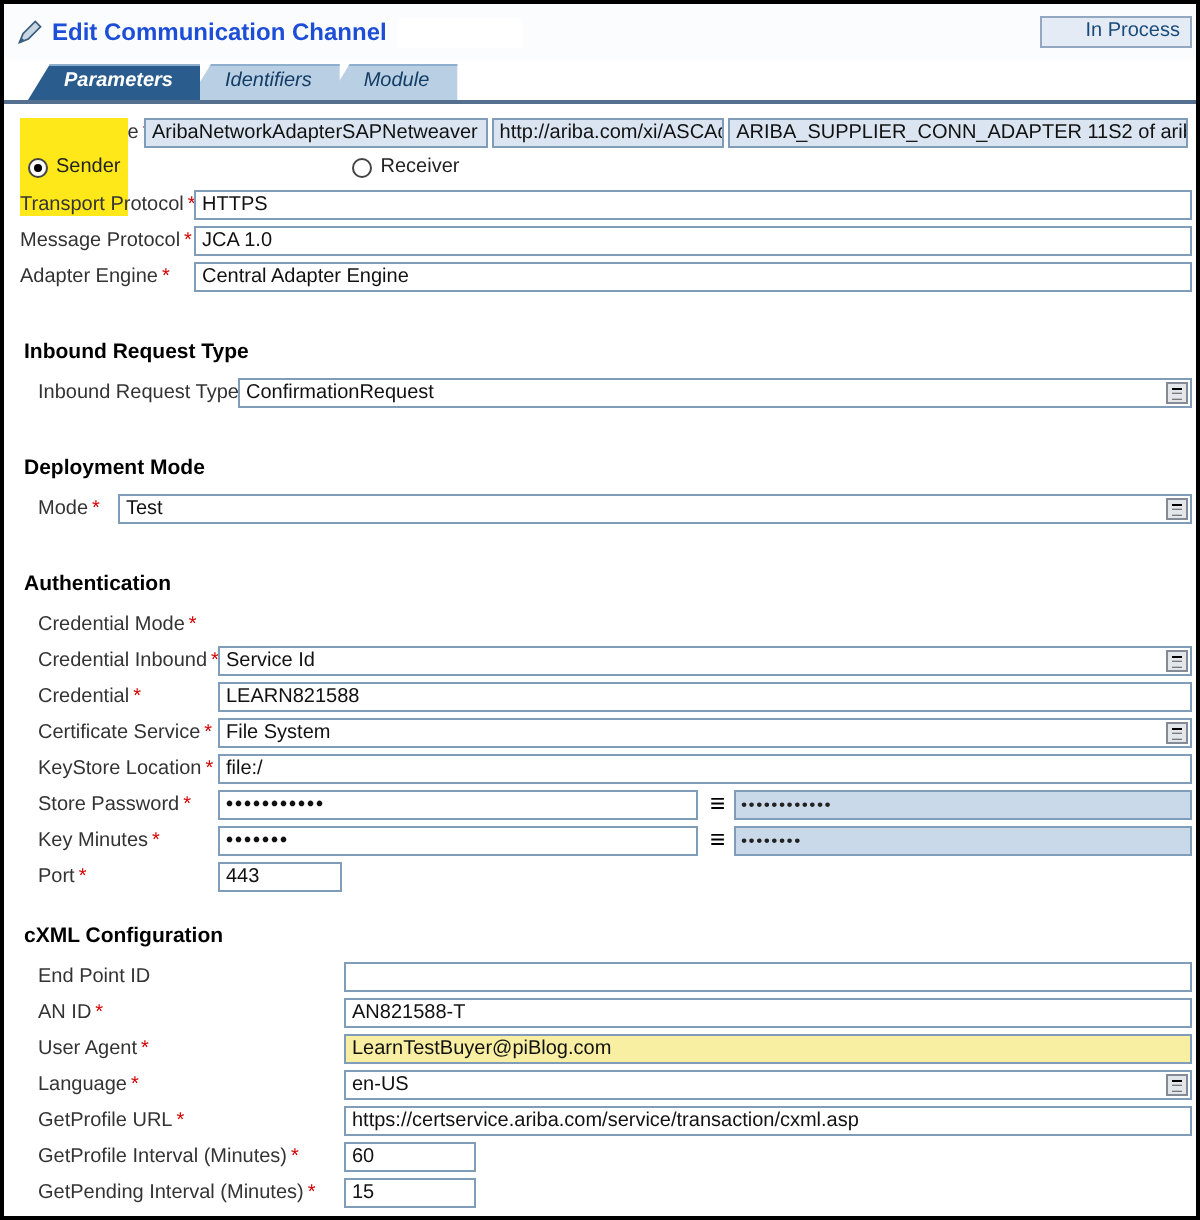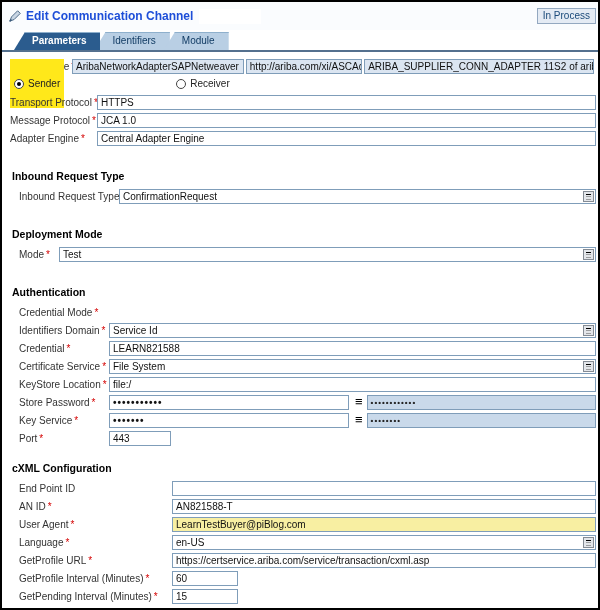--- a/index.html
+++ b/index.html
@@ -29,21 +29,21 @@
   .title-empty-box {
     width: 62px; height: 15px; background: #fff;
     margin-left: 6px; border: 1px solid #fff;
   }
   .status-btn {
     margin-left: auto;
     background: #e4ebf4;
     border: 1px solid #93a8c0;
     color: #1a4a7a;
     font-size: 10px;
-    padding: 1px 5px 2px 5px;
+    padding: 1px 5px 2px 22px;
     white-space: nowrap;
   }
   
   .tabbar {
     height: 22px;
     display: flex; align-items: flex-end;
     padding-left: 12px;
     border-bottom: 2px solid #54708e;
     background: #fff;
   }
@@ -51,20 +51,21 @@
     height: 18px;
     padding: 2px 14px 12px 18px;
     font-size: 10px;
     clip-path: polygon(11px 0, 100% 0, 100% 100%, 0 100%);
     margin-right: -6px;
     background: #b9cfe4;
     color: #123c64;
     border-top: 1px solid #8fb0cc;
     cursor: default;
     white-space: nowrap;
+    font-style: italic;
   }
   .tab.active {
     background: #2b5c8e;
     color: #fff;
     font-weight: bold;
     z-index: 2;
     position: relative;
   }
   
   .content { padding: 6px 2px 0 8px; font-size: 10px; color: #222; }
@@ -232,21 +233,21 @@
       </div>
     </div>
 
     <div class="sect mt-lg">Authentication</div>
 
     <div class="frow indent">
       <span class="lbl lw-auth"><span>Credential Mode</span><span class="req">*</span></span>
     </div>
 
     <div class="frow indent">
-      <span class="lbl lw-auth"><span>Identifiers Domain</span><span class="req">*</span></span>
+      <span class="lbl lw-auth"><span>Credential Inbound</span><span class="req">*</span></span>
       <div class="fld dropdown grow">
         <span>Service Id</span>
         <span class="dd-icon"></span>
       </div>
     </div>
 
     <div class="frow indent">
       <span class="lbl lw-auth"><span>Credential</span><span class="req">*</span></span>
       <input class="fld grow" value="LEARN821588" style="">
     </div>
@@ -265,21 +266,21 @@
     </div>
 
     <div class="frow indent">
       <span class="lbl lw-auth"><span>Store Password</span><span class="req">*</span></span>
       <input class="fld pw pw-main" value="•••••••••••" style="">
       <span class="equals-icon">≡</span>
       <span class="pw-confirm">••••••••••••</span>
     </div>
 
     <div class="frow indent">
-      <span class="lbl lw-auth"><span>Key Service</span><span class="req">*</span></span>
+      <span class="lbl lw-auth"><span>Key Minutes</span><span class="req">*</span></span>
       <input class="fld pw pw-main" value="•••••••" style="">
       <span class="equals-icon">≡</span>
       <span class="pw-confirm">••••••••</span>
     </div>
 
     <div class="frow indent">
       <span class="lbl lw-auth"><span>Port</span><span class="req">*</span></span>
       <input class="fld short" value="443" style="">
     </div>
 

